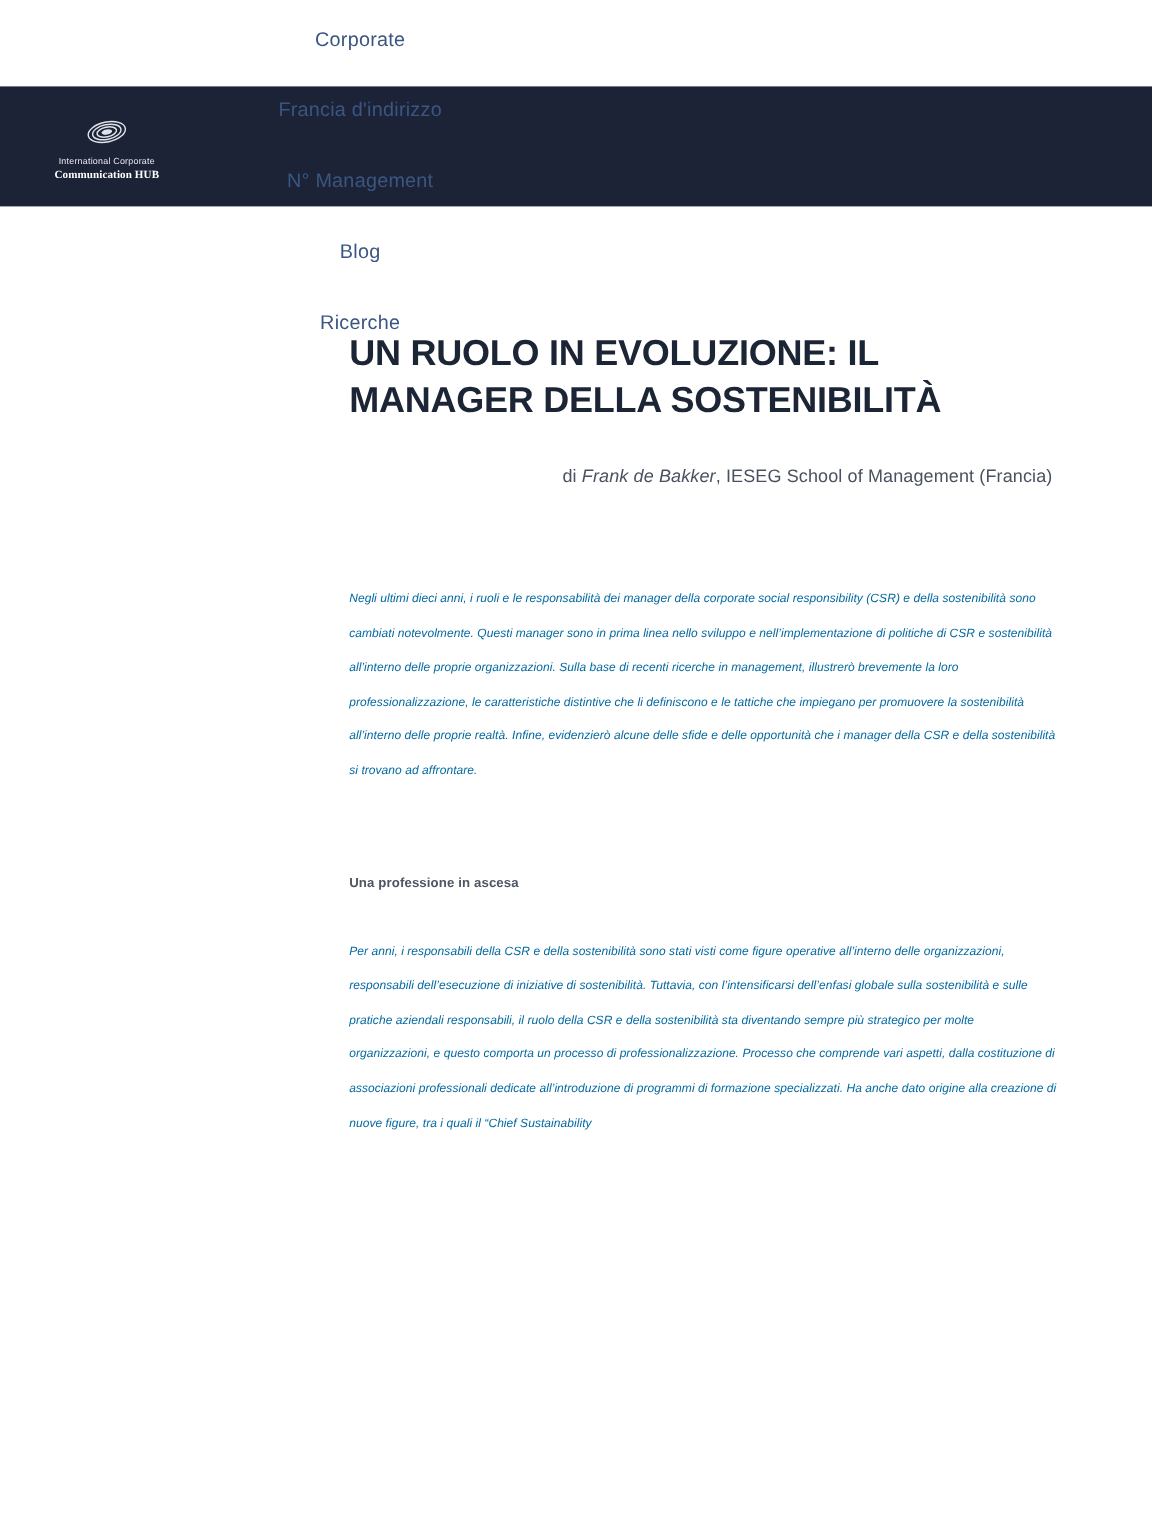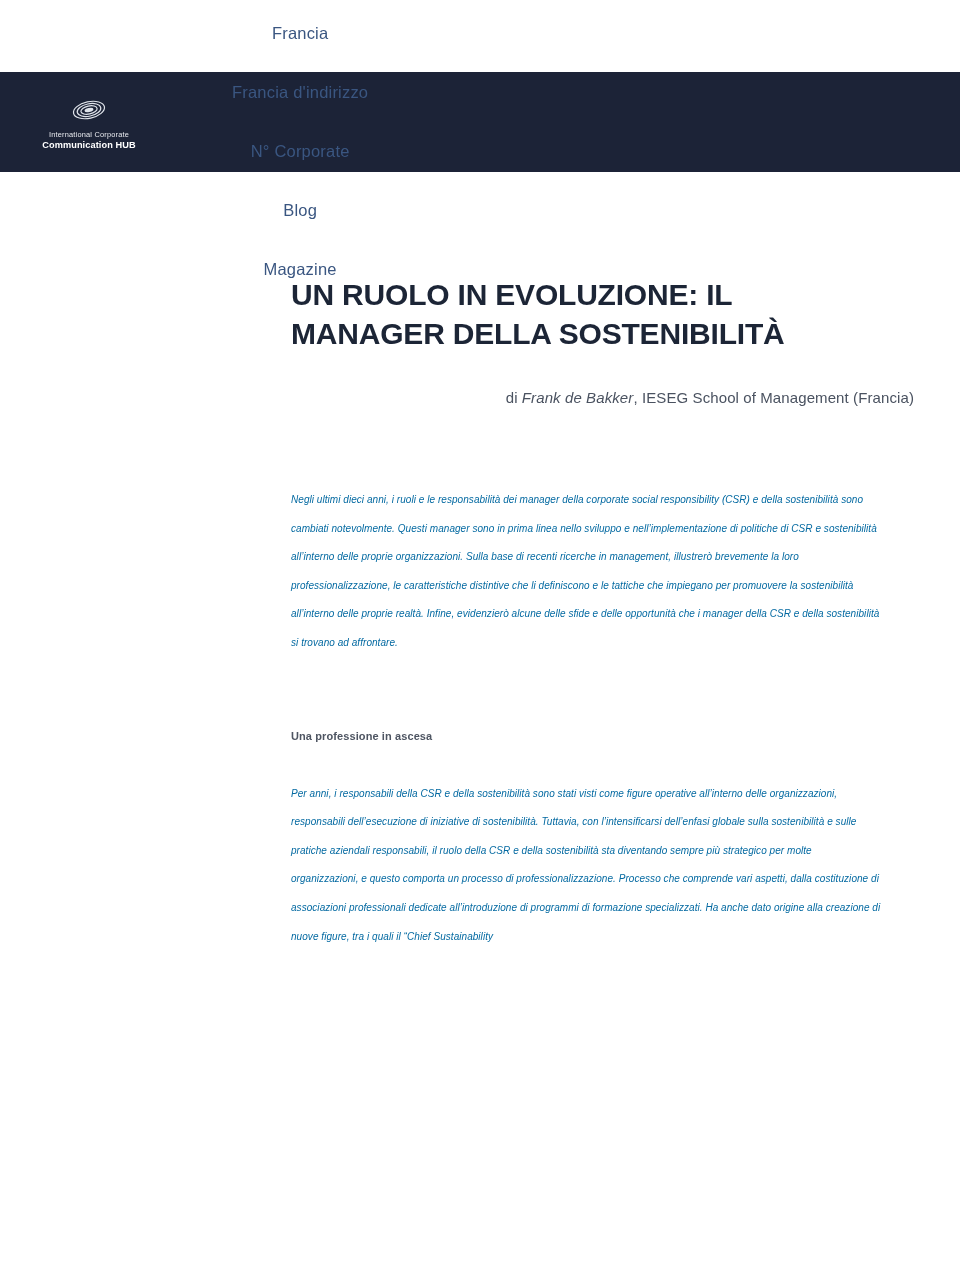--- a/index.html
+++ b/index.html
@@ -42,20 +42,21 @@
     font-weight:400;
     white-space:nowrap;
   }
   .logo-text .l2 {
     display:block;
     font-size:9.2px;
     letter-spacing:.1px;
     color:#ffffff;
     font-weight:700;
     white-space:nowrap;
+    font-family:Liberation Serif, serif;
   }
 
   .main-nav {
     display:flex;
     align-items:center;
     gap:40px;
     margin-left:88px;
     flex-direction:column;
   }
   .nav-link {
@@ -64,21 +65,21 @@
     font-weight:400;
     letter-spacing:.2px;
     text-decoration:none;
     white-space:nowrap;
     cursor:pointer;
   }
 
   
   .article {
     padding-left:291px;
-    padding-right:38px;
+    padding-right:75px;
   }
   .article-title {
     margin-top:103px;
     font-size:30px;
     line-height:1.30;
     font-weight:700;
     color:#1c2536;
     letter-spacing:-0.2px;
     max-width:500px;
     text-transform:uppercase;
@@ -130,25 +131,25 @@
         <ellipse cx="24" cy="22" rx="6" ry="2.8" transform="rotate(-12 24 22)" fill="#dfe3ea"></ellipse>
       </svg>
       <span class="logo-text">
         <span class="l1">International Corporate</span>
         <span class="l2">Communication HUB</span>
       </span>
     </a>
 
     <nav class="main-nav">
       <a class="nav-link">Home</a>
-      <a class="nav-link">Francia</a>
+      <a class="nav-link">Corporate</a>
       <a class="nav-link">Francia d'indirizzo</a>
-      <a class="nav-link">N° Corporate</a>
+      <a class="nav-link">N° Management</a>
       <a class="nav-link">Blog</a>
-      <a class="nav-link">Magazine</a>
+      <a class="nav-link">Ricerche</a>
     </nav>
 
   </header>
 
   <main class="article">
 
     <h1 class="article-title">UN RUOLO IN EVOLUZIONE: IL MANAGER DELLA SOSTENIBILITÀ</h1>
 
     <div class="byline">
       <span>di </span><em>Frank de Bakker</em><span>, IESEG School of Management (Francia)</span>

